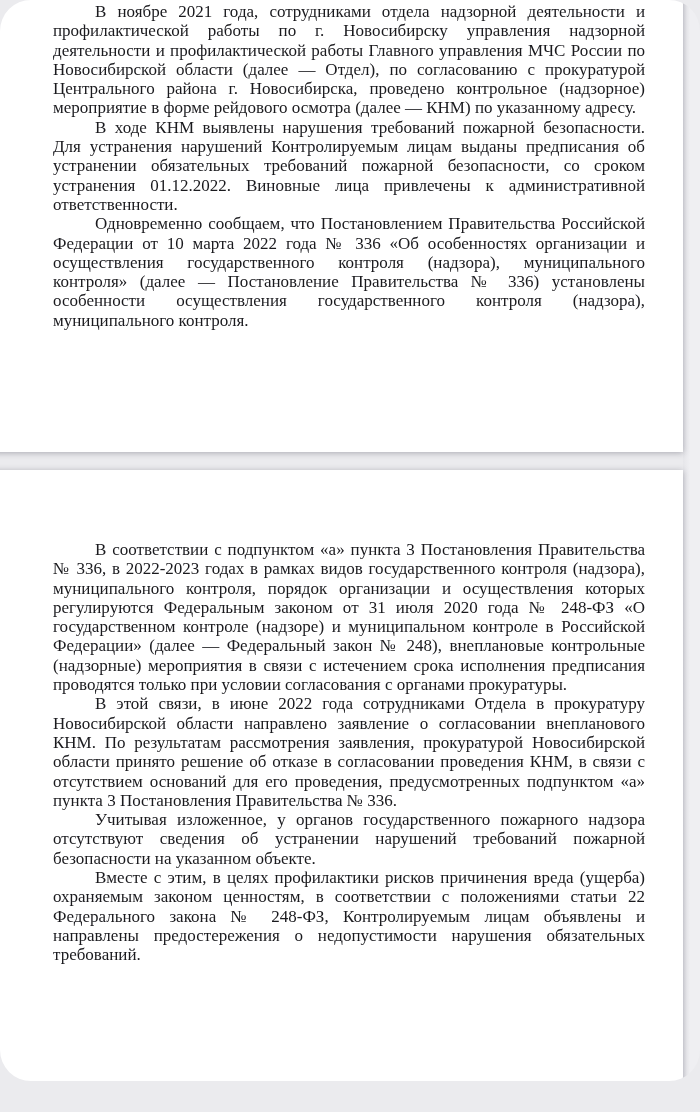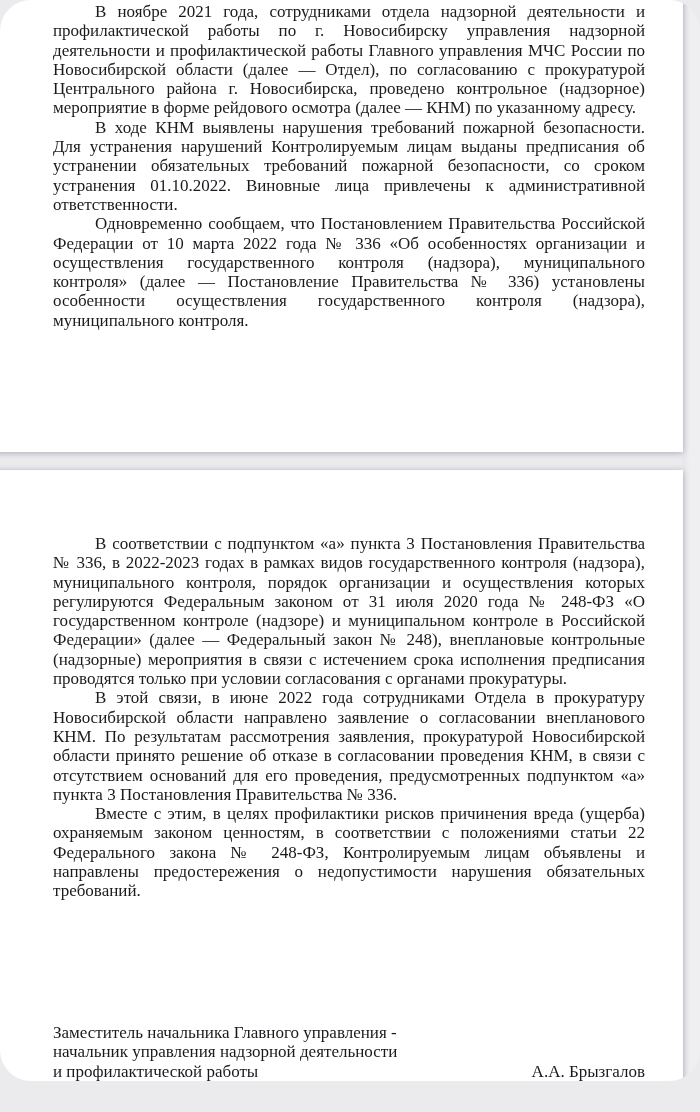--- a/index.html
+++ b/index.html
@@ -43,21 +43,21 @@
   .textblock {
     position: absolute;
     left: 65px;
     width: 592px;
     color: #1a1a1e;
     font-size: 17px;
     line-height: 19.3px;
     text-align: justify;
   }
   .tb-1 { top: 22px; }
-  .tb-2 { top: 64px; }
+  .tb-2 { top: 70px; }
   .textblock p {
     margin: 0;
     padding: 0;
     text-indent: 42px;
   }
   .signature {
     position: absolute;
     top: 553px;
     left: 65px;
     width: 592px;
@@ -106,38 +106,33 @@
 <body>
 
 <div class="viewer">
 
   <div class="gutter"></div>
   <div class="page-gap"></div>
 
   <div class="page page-1">
     <div class="textblock tb-1">
       <p>В ноябре 2021 года, сотрудниками отдела надзорной деятельности и профилактической работы по г. Новосибирску управления надзорной деятельности и профилактической работы Главного управления МЧС России по Новосибирской области (далее — Отдел), по согласованию с прокуратурой Центрального района г. Новосибирска, проведено контрольное (надзорное) мероприятие в форме рейдового осмотра (далее — КНМ) по указанному адресу.</p>
-      <p>В ходе КНМ выявлены нарушения требований пожарной безопасности. Для устранения нарушений Контролируемым лицам выданы предписания об устранении обязательных требований пожарной безопасности, со сроком устранения 01.10.2022. Виновные лица привлечены к административной ответственности.</p>
+      <p>В ходе КНМ выявлены нарушения требований пожарной безопасности. Для устранения нарушений Контролируемым лицам выданы предписания об устранении обязательных требований пожарной безопасности, со сроком устранения 01.12.2022. Виновные лица привлечены к административной ответственности.</p>
       <p>Одновременно сообщаем, что Постановлением Правительства Российской Федерации от 10 марта 2022 года № 336 «Об особенностях организации и осуществления государственного контроля (надзора), муниципального контроля» (далее — Постановление Правительства № 336) установлены особенности осуществления государственного контроля (надзора), муниципального контроля.</p>
     </div>
   </div>
 
   <div class="page page-2">
     <div class="textblock tb-2">
       <p>В соответствии с подпунктом «а» пункта 3 Постановления Правительства № 336, в 2022-2023 годах в рамках видов государственного контроля (надзора), муниципального контроля, порядок организации и осуществления которых регулируются Федеральным законом от 31 июля 2020 года № 248-ФЗ «О государственном контроле (надзоре) и муниципальном контроле в Российской Федерации» (далее — Федеральный закон № 248), внеплановые контрольные (надзорные) мероприятия в связи с истечением срока исполнения предписания проводятся только при условии согласования с органами прокуратуры.</p>
       <p>В этой связи, в июне 2022 года сотрудниками Отдела в прокуратуру Новосибирской области направлено заявление о согласовании внепланового КНМ. По результатам рассмотрения заявления, прокуратурой Новосибирской области принято решение об отказе в согласовании проведения КНМ, в связи с отсутствием оснований для его проведения, предусмотренных подпунктом «а» пункта 3 Постановления Правительства № 336.</p>
+      <p>Учитывая изложенное, у органов государственного пожарного надзора отсутствуют сведения об устранении нарушений требований пожарной безопасности на указанном объекте.</p>
       <p>Вместе с этим, в целях профилактики рисков причинения вреда (ущерба) охраняемым законом ценностям, в соответствии с положениями статьи 22 Федерального закона № 248-ФЗ, Контролируемым лицам объявлены и направлены предостережения о недопустимости нарушения обязательных требований.</p>
     </div>
 
-    <div class="signature">
-      <div class="sig-line">Заместитель начальника Главного управления -</div>
-      <div class="sig-line">начальник управления надзорной деятельности</div>
-      <div class="sig-line">и профилактической работы</div>
-      <div class="sig-name">А.А. Брызгалов</div>
-    </div>
 
     <div class="stamp">
       <svg class="stamp-eagle" viewBox="0 0 64 120" xmlns="http://www.w3.org/2000/svg">
         <g fill="#91919a" stroke="#7b7b84" stroke-width="1">
 
           <circle cx="32" cy="6" r="3.2"></circle>
           <path d="M28 10 L36 10 L34 15 L30 15 Z"></path>
 
           <circle cx="21" cy="18" r="6"></circle>
           <circle cx="43" cy="18" r="6"></circle>

